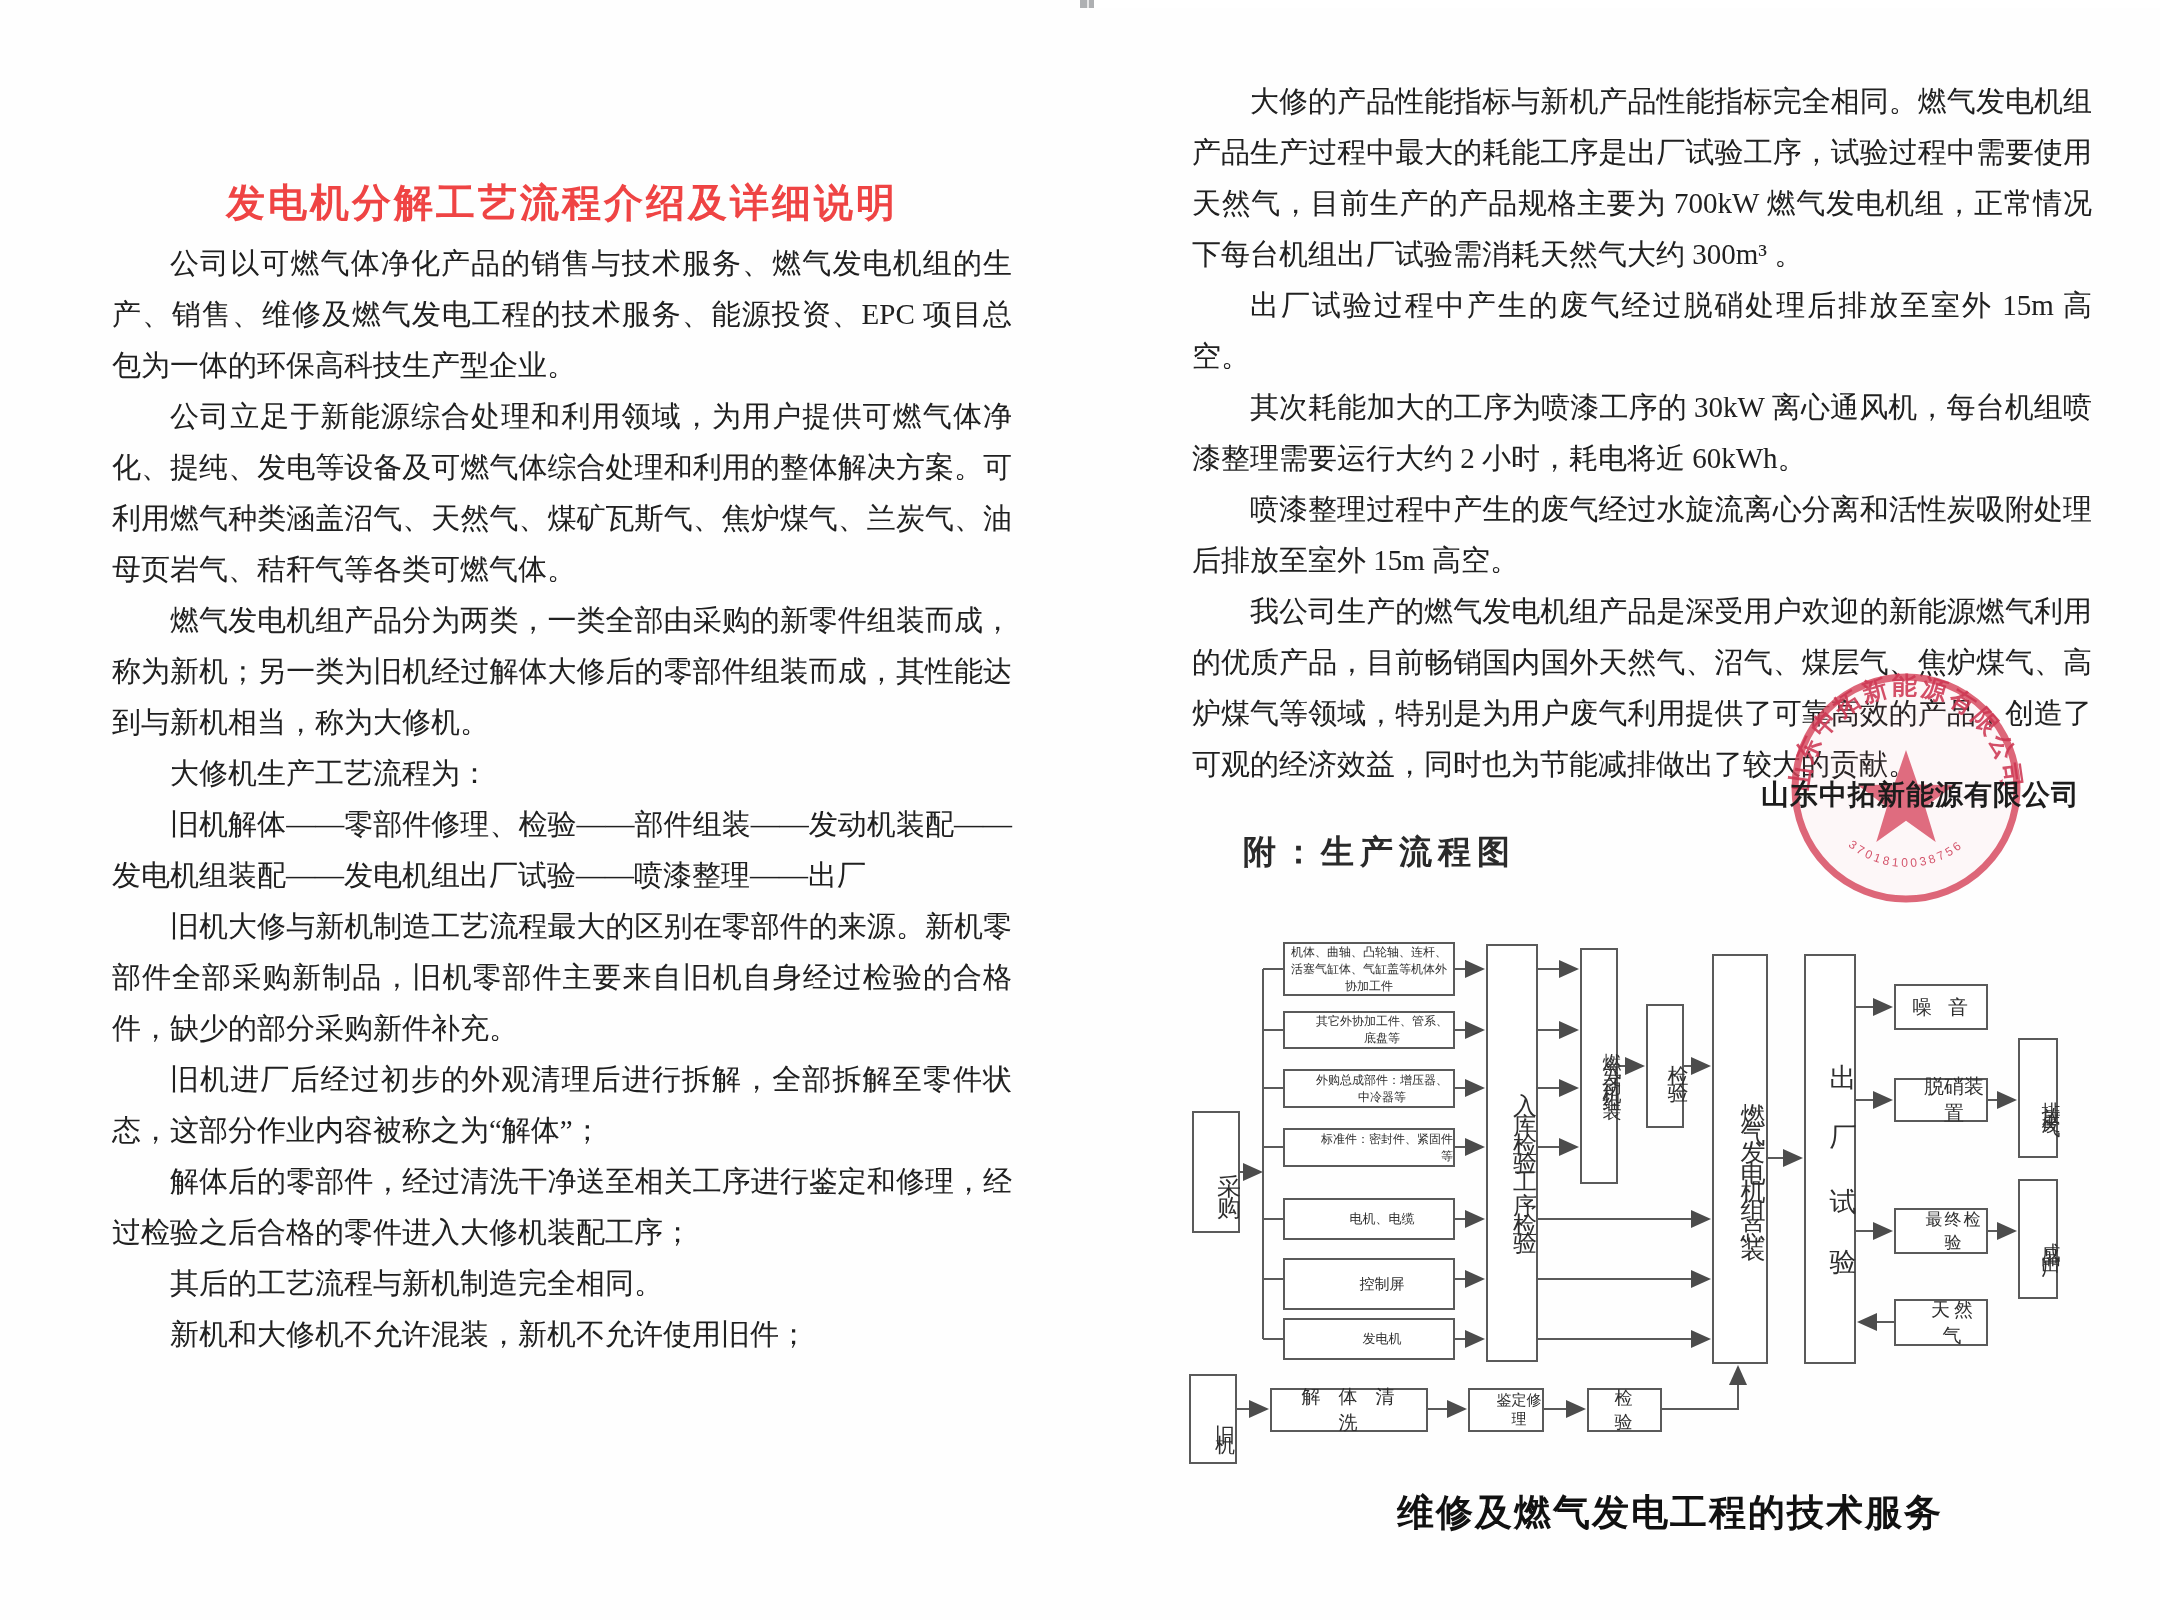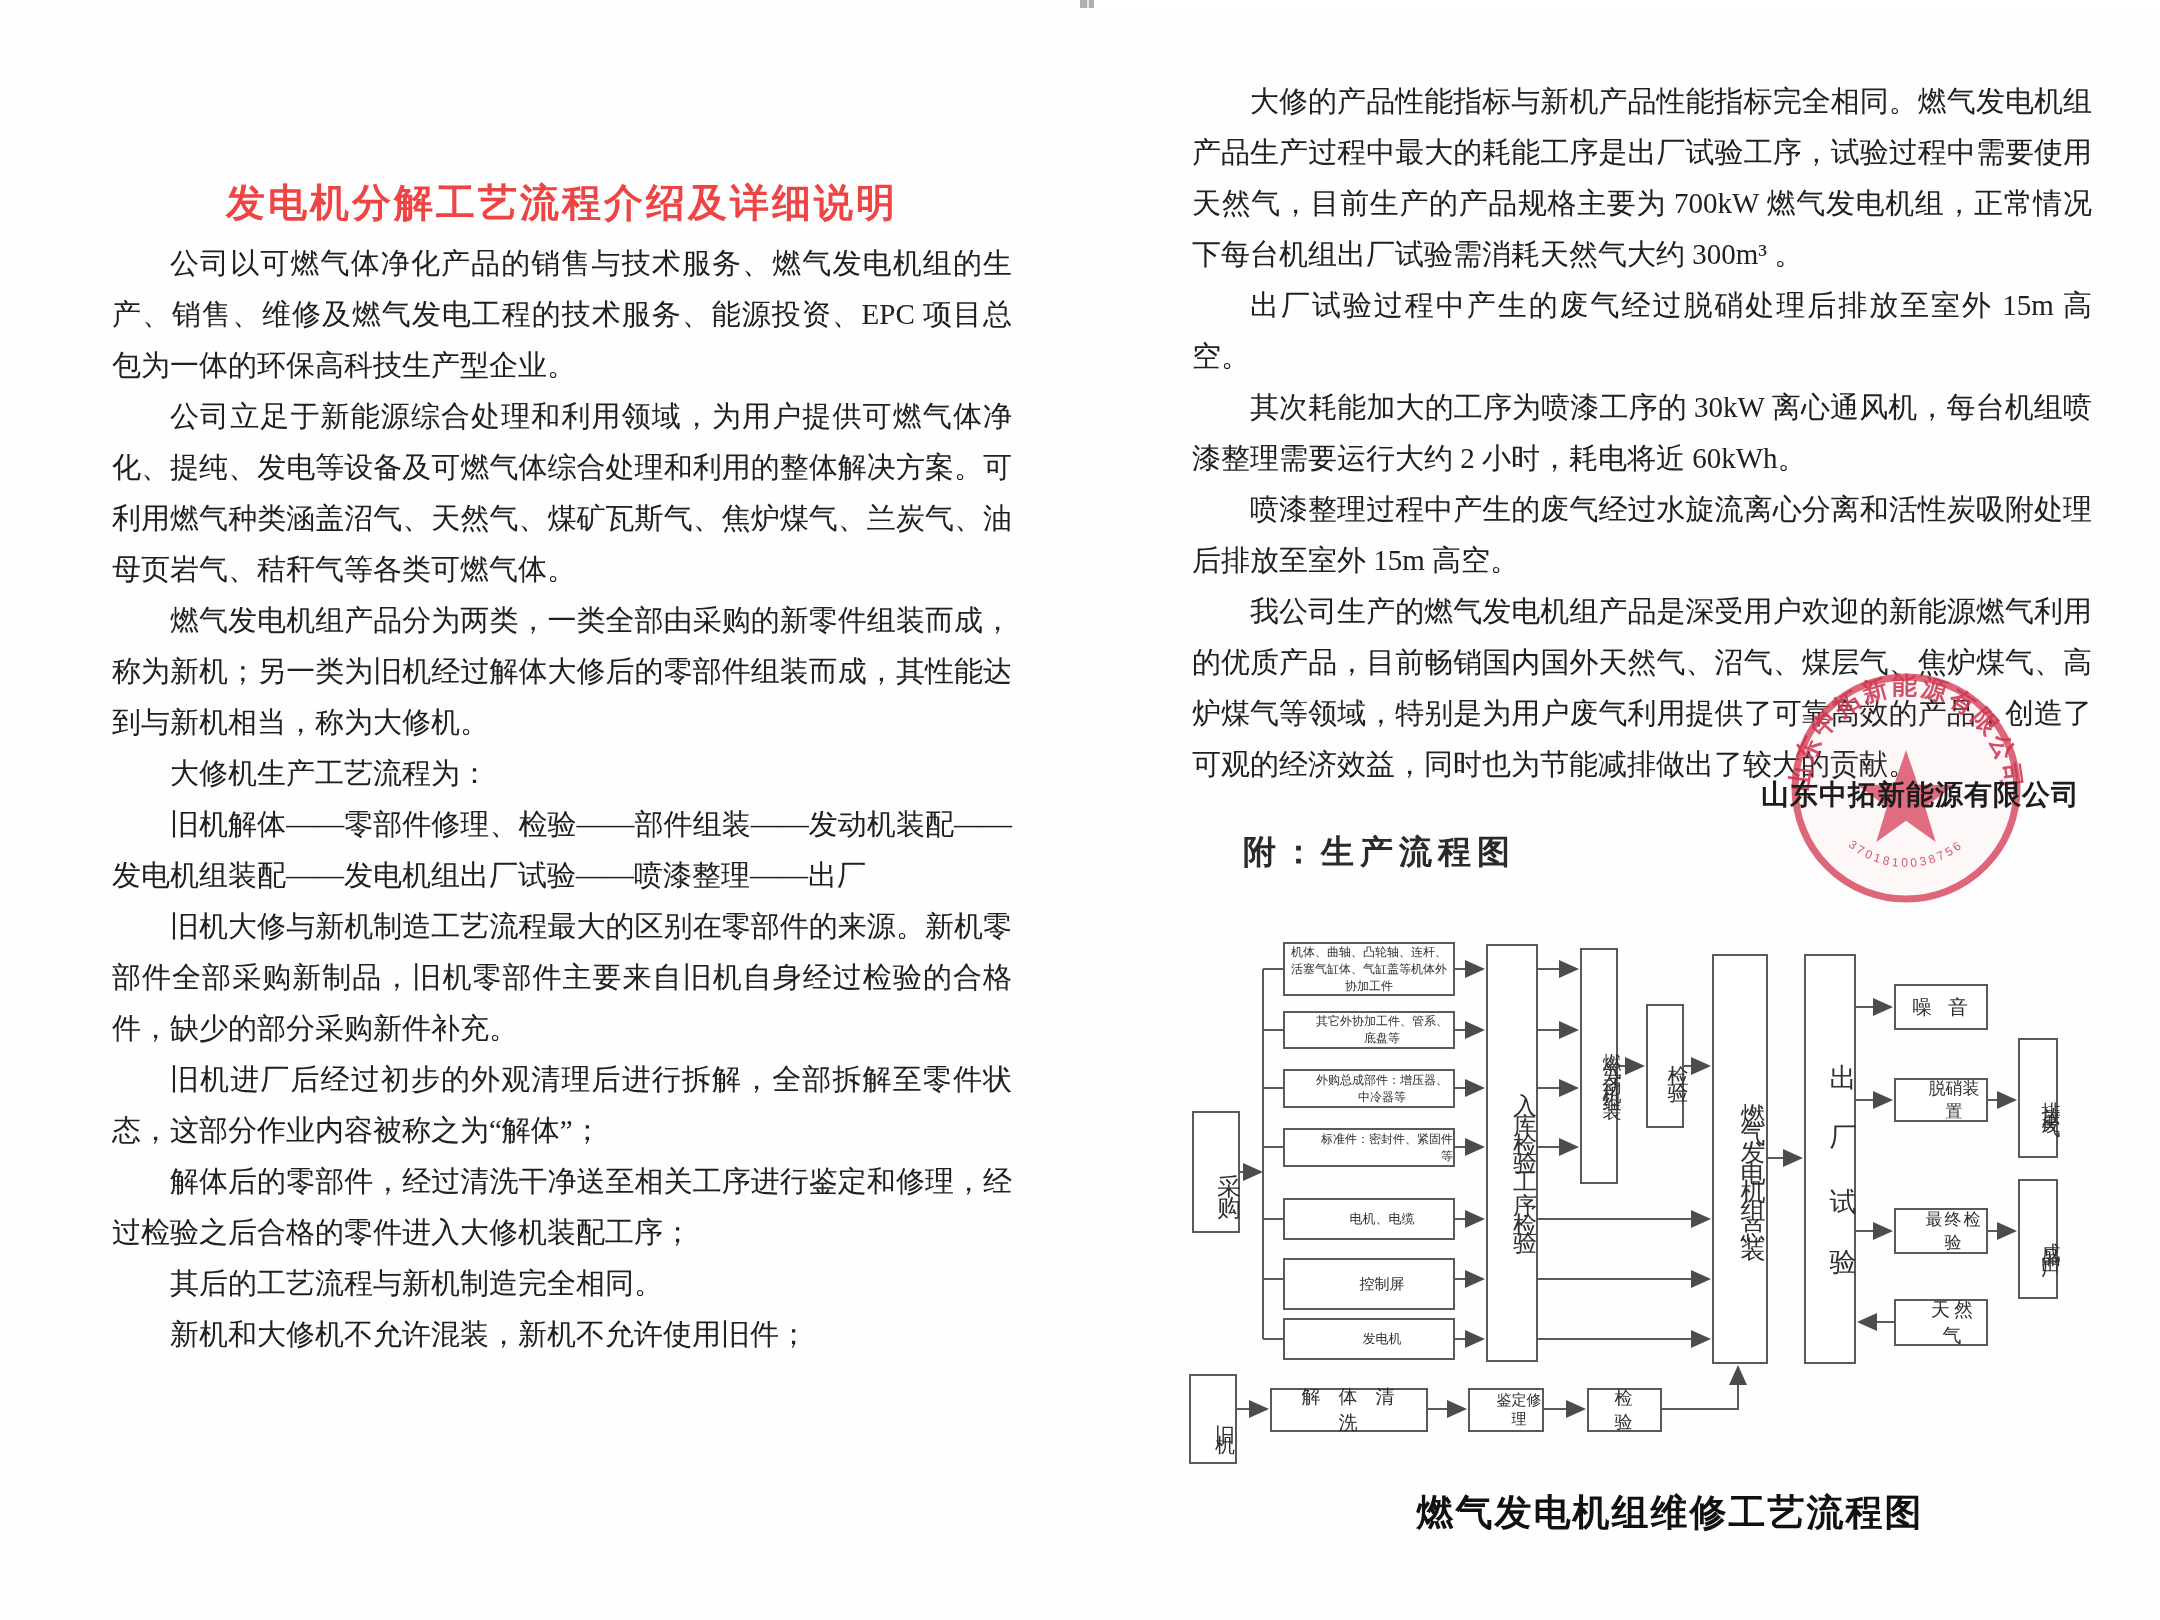--- a/index.html
+++ b/index.html
@@ -69,21 +69,21 @@
   #n-in4 { left:203px; top:1120px; width:172px; height:39px; font-size:12px;text-align:right; }
   #n-in5 { left:203px; top:1190px; width:172px; height:42px; font-size:13px; }
   #n-in6 { left:203px; top:1250px; width:172px; height:52px; font-size:15px; }
   #n-in7 { left:203px; top:1310px; width:172px; height:42px; font-size:13px; }
   #n-warehouse { left:406px; top:936px; width:52px; height:418px; font-size:24px; letter-spacing:20px; }
   #n-engine    { left:500px; top:940px; width:38px; height:236px; font-size:19px; letter-spacing:8px; }
   #n-insp1     { left:566px; top:996px; width:38px; height:124px; font-size:21px; letter-spacing:18px; }
   #n-final     { left:632px; top:946px; width:56px; height:410px; font-size:25px; letter-spacing:19px; }
   #n-test      { left:724px; top:946px; width:52px; height:410px; font-size:27px; letter-spacing:62px; padding-top:14px;}
   #n-noise     { left:814px; top:976px;  width:94px; height:46px; font-size:20px; letter-spacing:16px; padding-left:14px;}
-  #n-denit     { left:814px; top:1070px; width:94px; height:44px; font-size:17px; }
+  #n-denit     { left:814px; top:1070px; width:94px; height:44px; font-size:20px; }
   #n-exhaust   { left:938px; top:1030px; width:40px; height:120px; font-size:19px; letter-spacing:6px; }
   #n-fininsp   { left:814px; top:1200px; width:94px; height:46px; font-size:17px; letter-spacing:2px; }
   #n-prodout   { left:938px; top:1171px; width:40px; height:120px; font-size:19px; letter-spacing:6px; }
   #n-gas       { left:814px; top:1291px; width:94px; height:47px; font-size:19px; letter-spacing:4px; }
   #n-old       { left:109px; top:1366px; width:48px; height:90px;  font-size:20px; letter-spacing:10px; }
   #n-disasm    { left:190px; top:1380px; width:158px; height:44px; font-size:19px; letter-spacing:18px; padding-left:16px;}
   #n-appraise  { left:388px; top:1380px; width:76px;  height:44px; font-size:15px; }
   #n-insp2     { left:507px; top:1380px; width:75px;  height:44px; font-size:18px; letter-spacing:18px; padding-left:16px;}
 </style>
 </head>
@@ -213,14 +213,14 @@
   <div class="fc-node" id="n-denit">脱硝装置</div>
   <div class="fc-node fc-vert" id="n-exhaust">排放废气</div>
   <div class="fc-node" id="n-fininsp">最终检验</div>
   <div class="fc-node fc-vert" id="n-prodout">成品出厂</div>
   <div class="fc-node" id="n-gas">天然气</div>
   <div class="fc-node fc-vert" id="n-old">旧机</div>
   <div class="fc-node" id="n-disasm">解体清洗</div>
   <div class="fc-node" id="n-appraise">鉴定修理</div>
   <div class="fc-node" id="n-insp2">检验</div>
 
-  <div class="fc-caption">燃气发电机组维修工艺流程图</div>
+  <div class="fc-caption">维修及燃气发电工程的技术服务</div>
 </div>
 
 </body></html>

